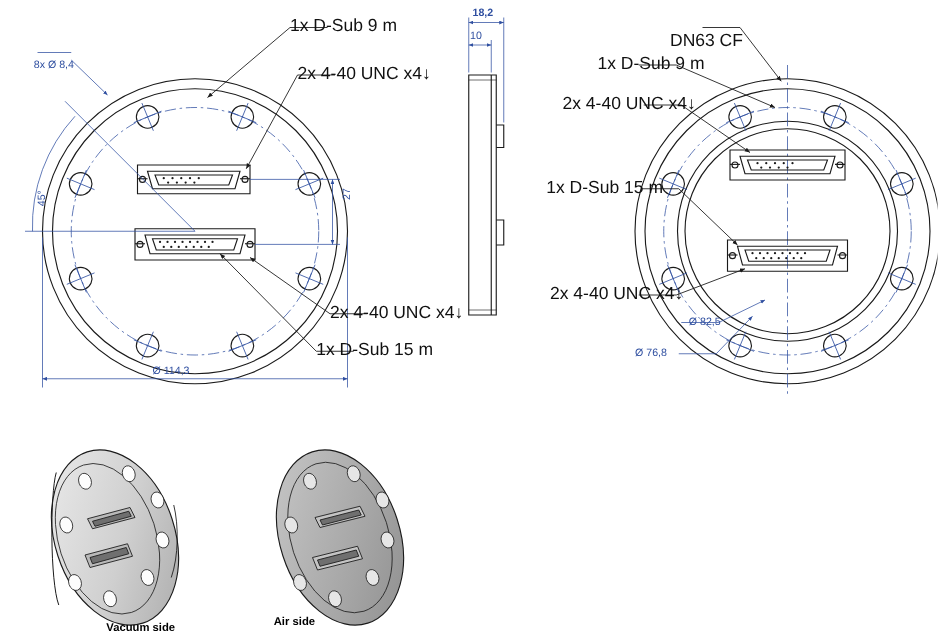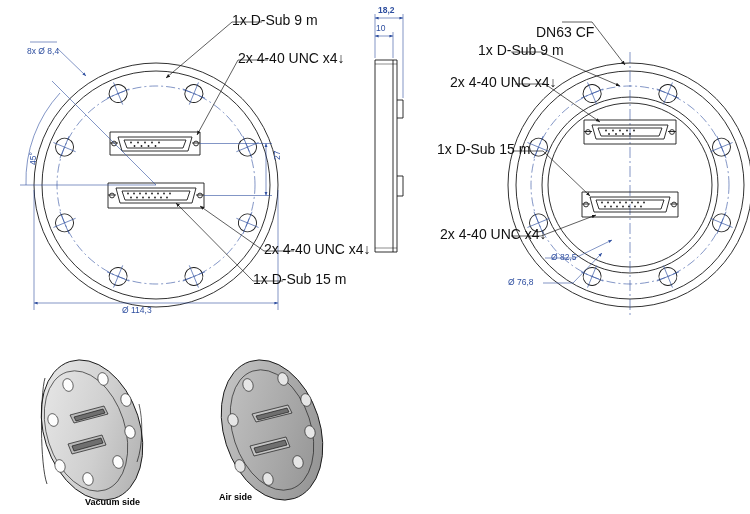--- a/index.html
+++ b/index.html
@@ -352,21 +352,21 @@
     </g>
   </svg>
 
   <div class="dim" style="left:27px;top:46px;">8x Ø 8,4</div>
   <div class="lbl" style="left:232px;top:12px;">1x D-Sub 9 m</div>
   <div class="lbl" style="left:238px;top:50px;"><span>2x 4-40 UNC x4</span><span>↓</span></div>
   <div class="lbl" style="left:264px;top:241px;"><span>2x 4-40 UNC x4</span><span>↓</span></div>
   <div class="lbl" style="left:253px;top:271px;">1x D-Sub 15 m</div>
   <div class="dim" style="left:28px;top:165px;transform:rotate(-90deg);transform-origin:left top;">45°</div>
   <div class="dim" style="left:272px;top:160px;transform:rotate(-90deg);transform-origin:left top;">27</div>
-  <div class="dim" style="left:122px;top:305px;">Ø 114,3</div>
+  <div class="dim" style="left:122px;top:291px;">Ø 114,3</div>
 
   <div class="dim" style="left:378px;top:5px;font-weight:bold;">18,2</div>
   <div class="dim" style="left:376px;top:23px;">10</div>
 
   <div class="lbl" style="left:536px;top:24px;">DN63 CF</div>
   <div class="lbl" style="left:478px;top:42px;">1x D-Sub 9 m</div>
   <div class="lbl" style="left:450px;top:74px;"><span>2x 4-40 UNC x4</span><span>↓</span></div>
   <div class="lbl" style="left:437px;top:141px;">1x D-Sub 15 m</div>
   <div class="lbl" style="left:440px;top:226px;"><span>2x 4-40 UNC x4</span><span>↓</span></div>
   <div class="dim" style="left:506px;top:252px;margin-left:45px;">Ø 82,5</div>

